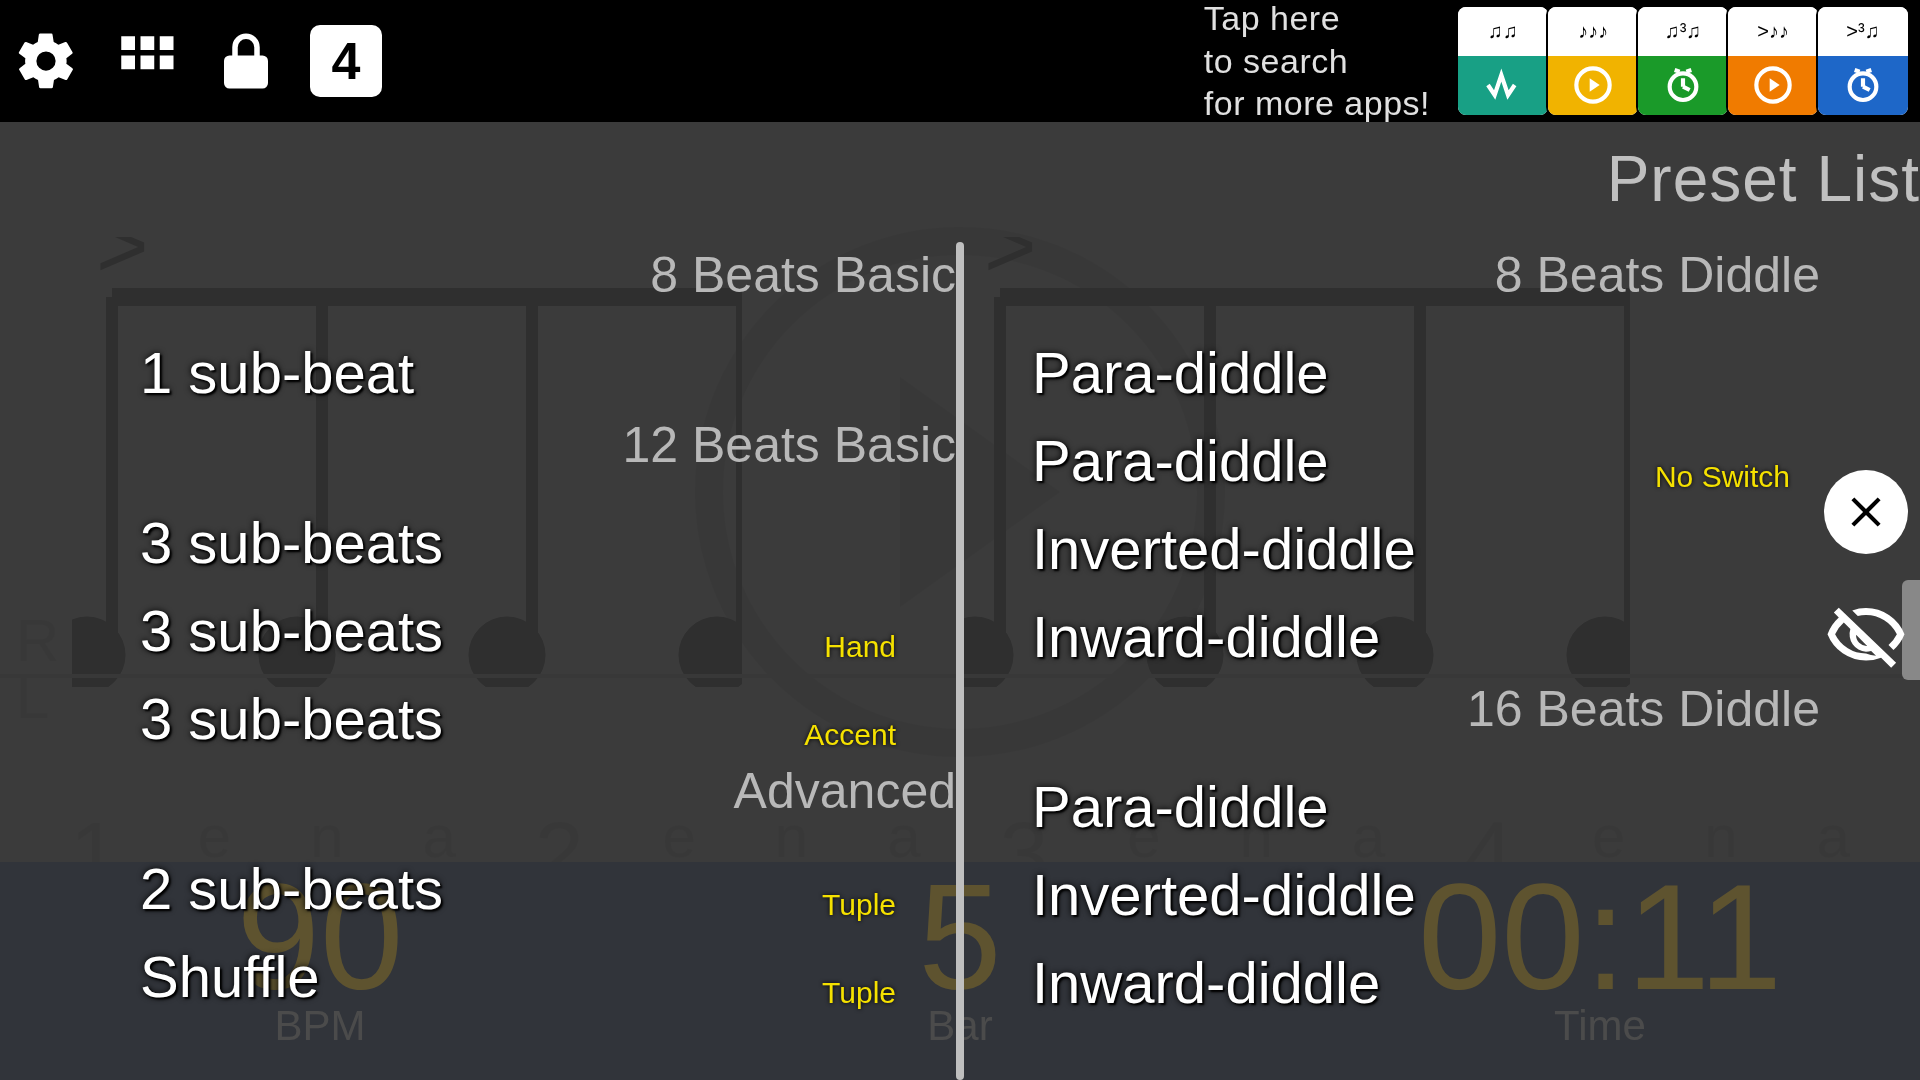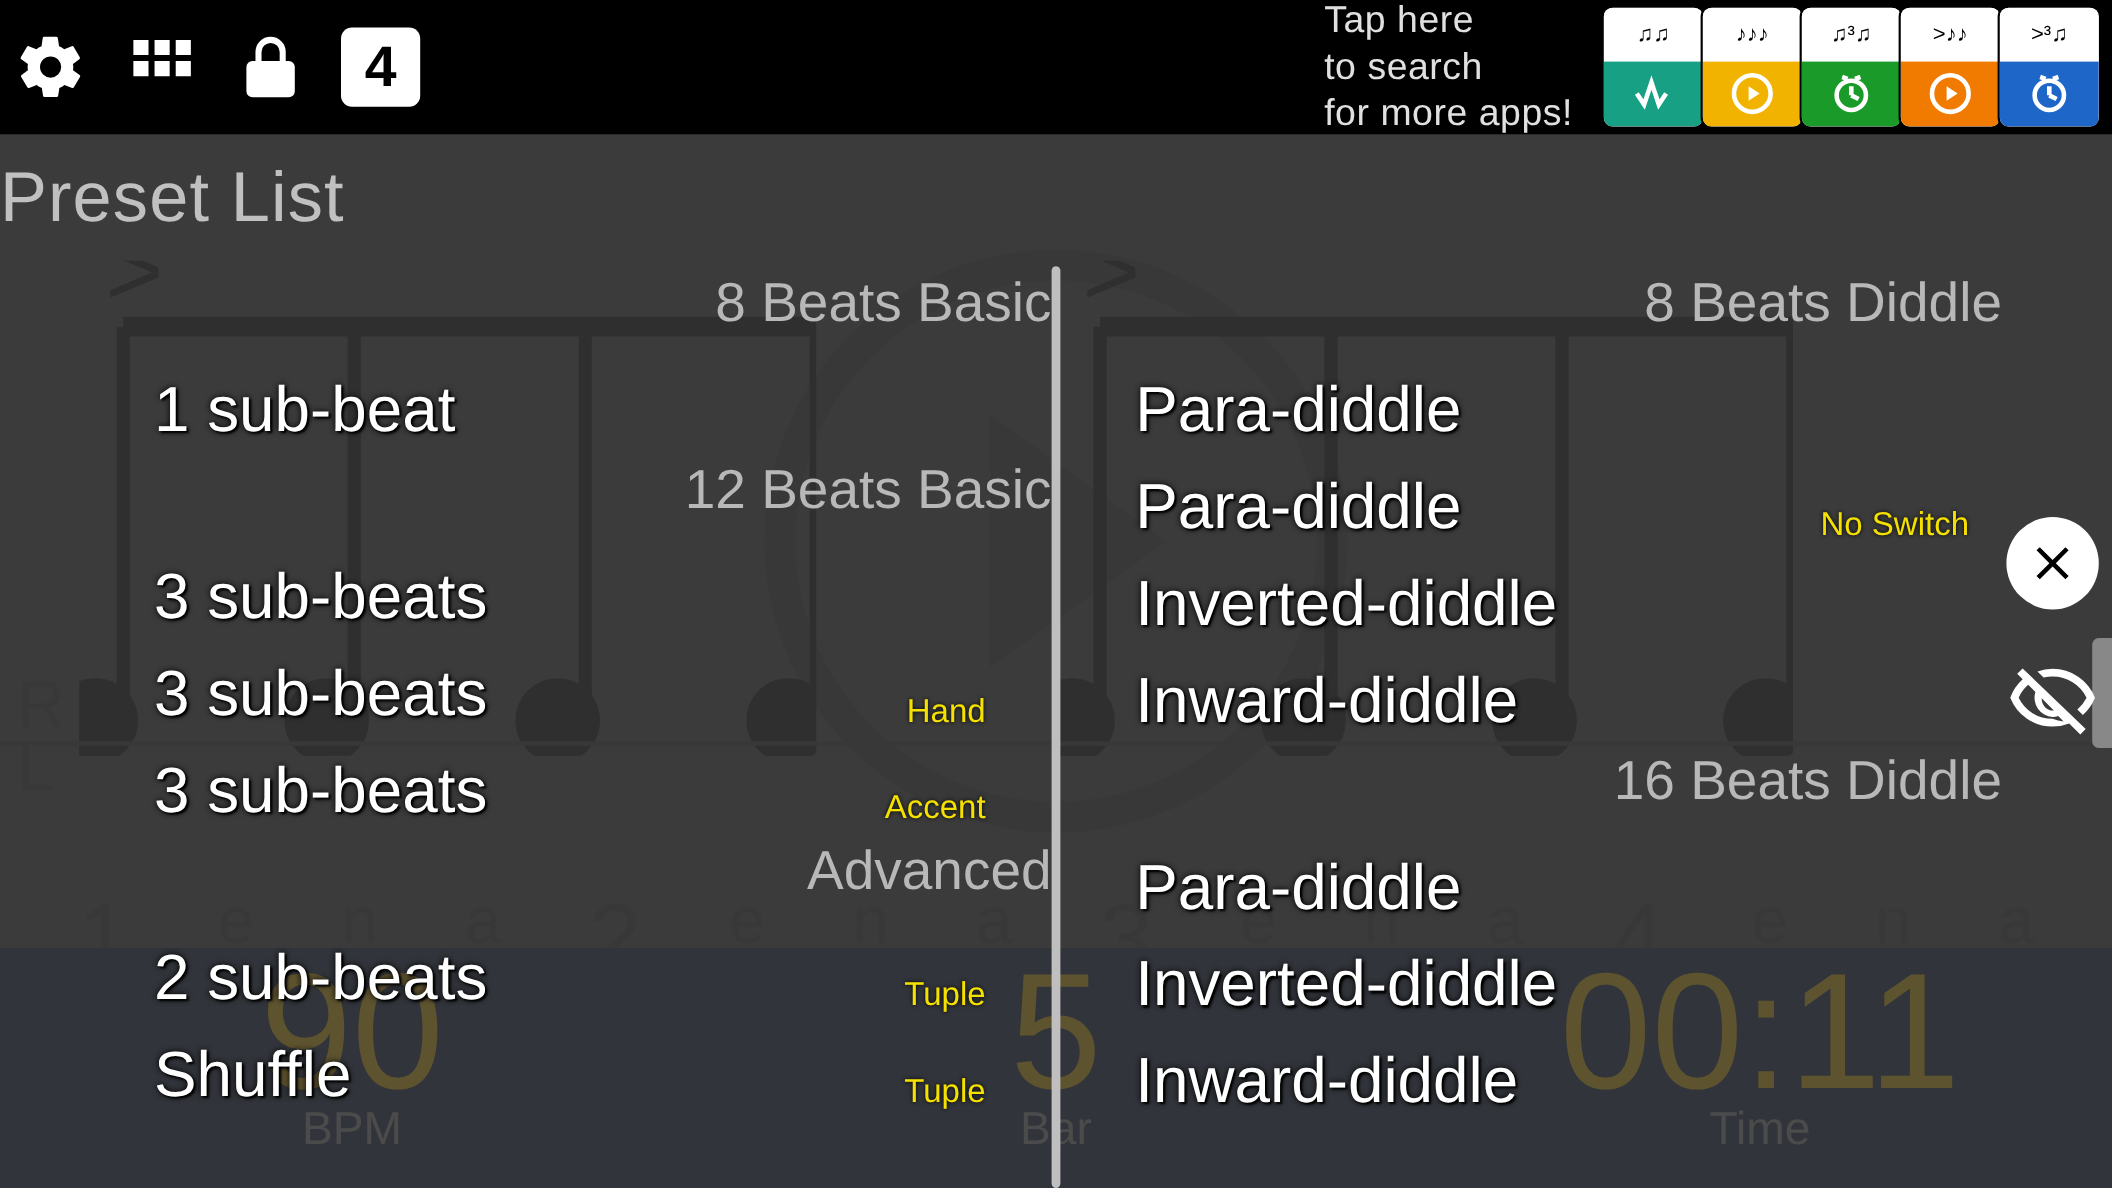--- a/index.html
+++ b/index.html
@@ -141,21 +141,21 @@
     z-index:20;
   }
 
   
   .preset-wrap{
     position:absolute; top:122px; left:0; right:0; bottom:0;
     z-index:30;
     color:#fff;
   }
   .preset-title{
-    text-align:left;
+    text-align:right;
     font-size:64px;
     color:#c0c0c0;
     padding-top:20px;
     letter-spacing:1px;
   }
   .preset-cols{
     position:absolute; top:120px; left:100px; right:100px; bottom:0;
     display:flex;
   }
   .col{

